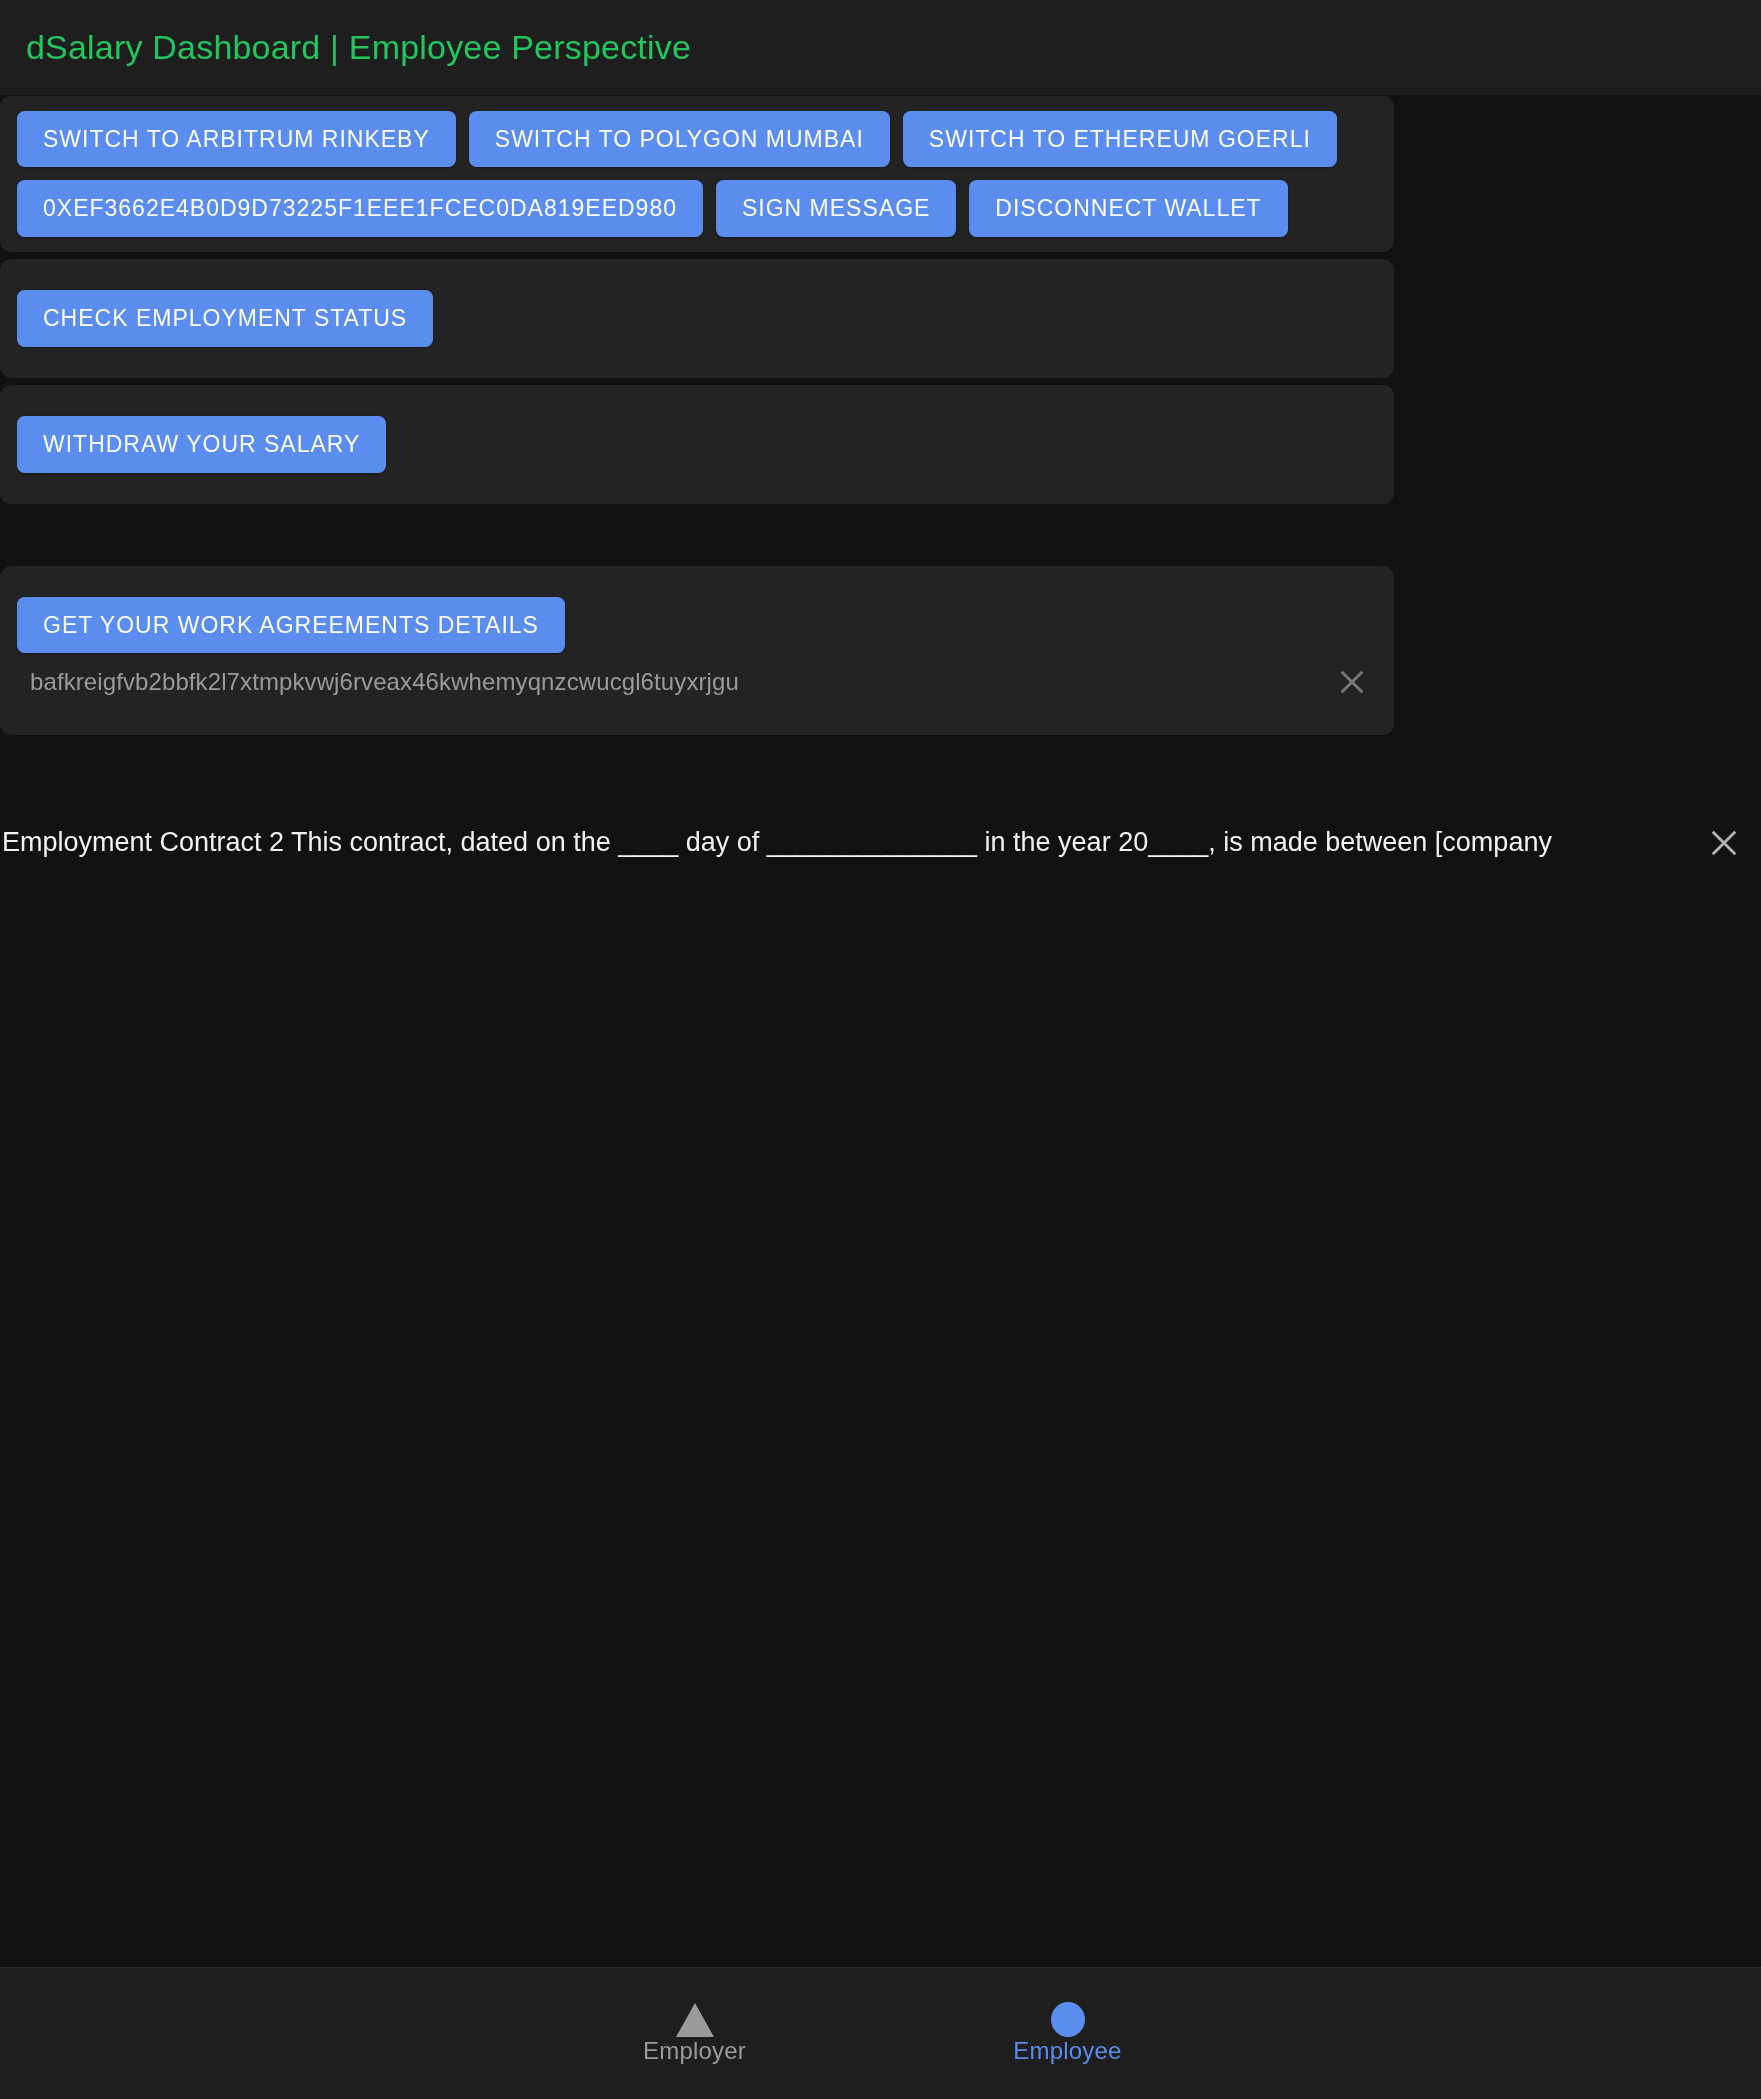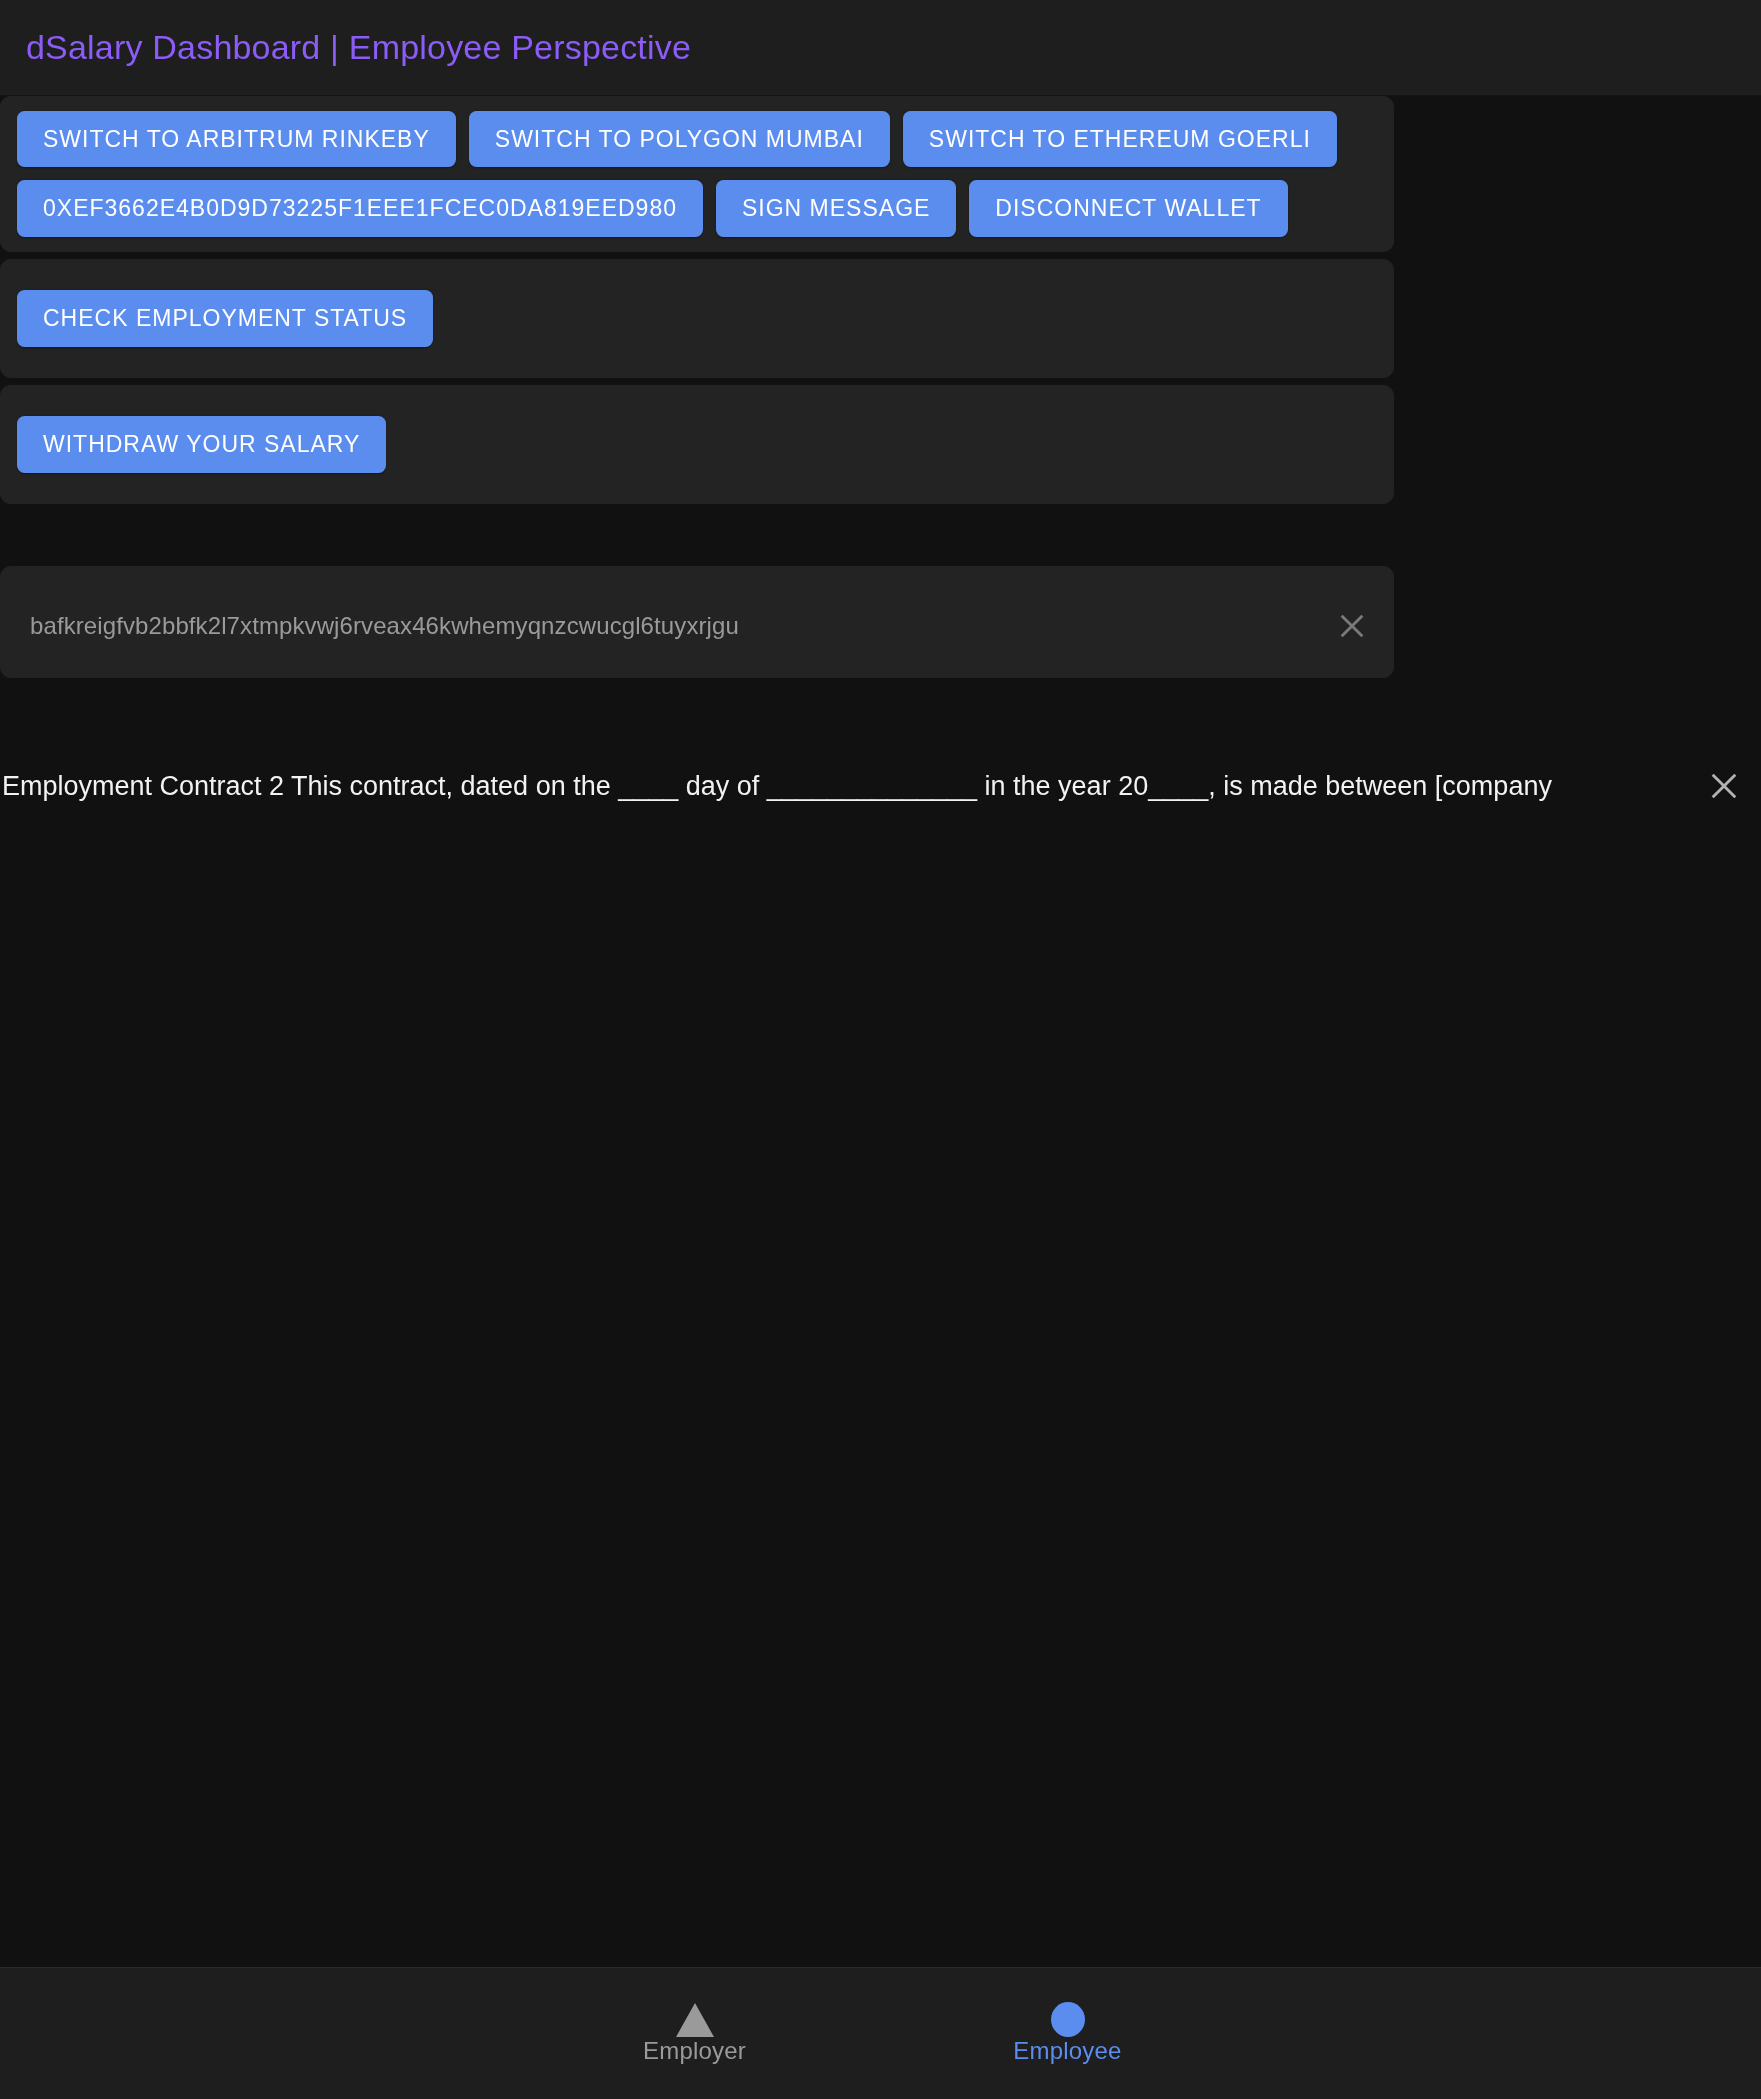--- a/index.html
+++ b/index.html
@@ -24,21 +24,21 @@
   .header {
     height: 96px;
     background: #1e1e1e;
     display: flex;
     align-items: center;
     padding-left: 26px;
     flex: 0 0 auto;
     border-bottom: 0.9px solid #141414;
   }
   .header-title {
-    color: #8b5cf6;
+    color: #22c55e;
     font-size: 34px;
     font-weight: 500;
     letter-spacing: 0.2px;
     white-space: nowrap;
   }
 
   
   .body-area {
     flex: 1 1 auto;
     background: #111111;
@@ -208,20 +208,21 @@
 
     <div class="gap-8"></div>
 
     <div class="card tight">
       <button class="btn">WITHDRAW YOUR SALARY</button>
     </div>
 
     <div class="gap-66"></div>
 
     <div class="card tight">
+      <button class="btn">GET YOUR WORK AGREEMENTS DETAILS</button>
       <div class="hash-row">
         <div class="hash-text">bafkreigfvb2bbfk2l7xtmpkvwj6rveax46kwhemyqnzcwucgl6tuyxrjgu</div>
         <div class="x-icon">
           <svg width="32" height="32" viewBox="0 0 34 34" aria-hidden="true">
             <line x1="6" y1="6" x2="28" y2="28" stroke="#8a8a8a" stroke-width="3"></line>
             <line x1="28" y1="6" x2="6" y2="28" stroke="#8a8a8a" stroke-width="3"></line>
           </svg>
         </div>
       </div>
     </div>

